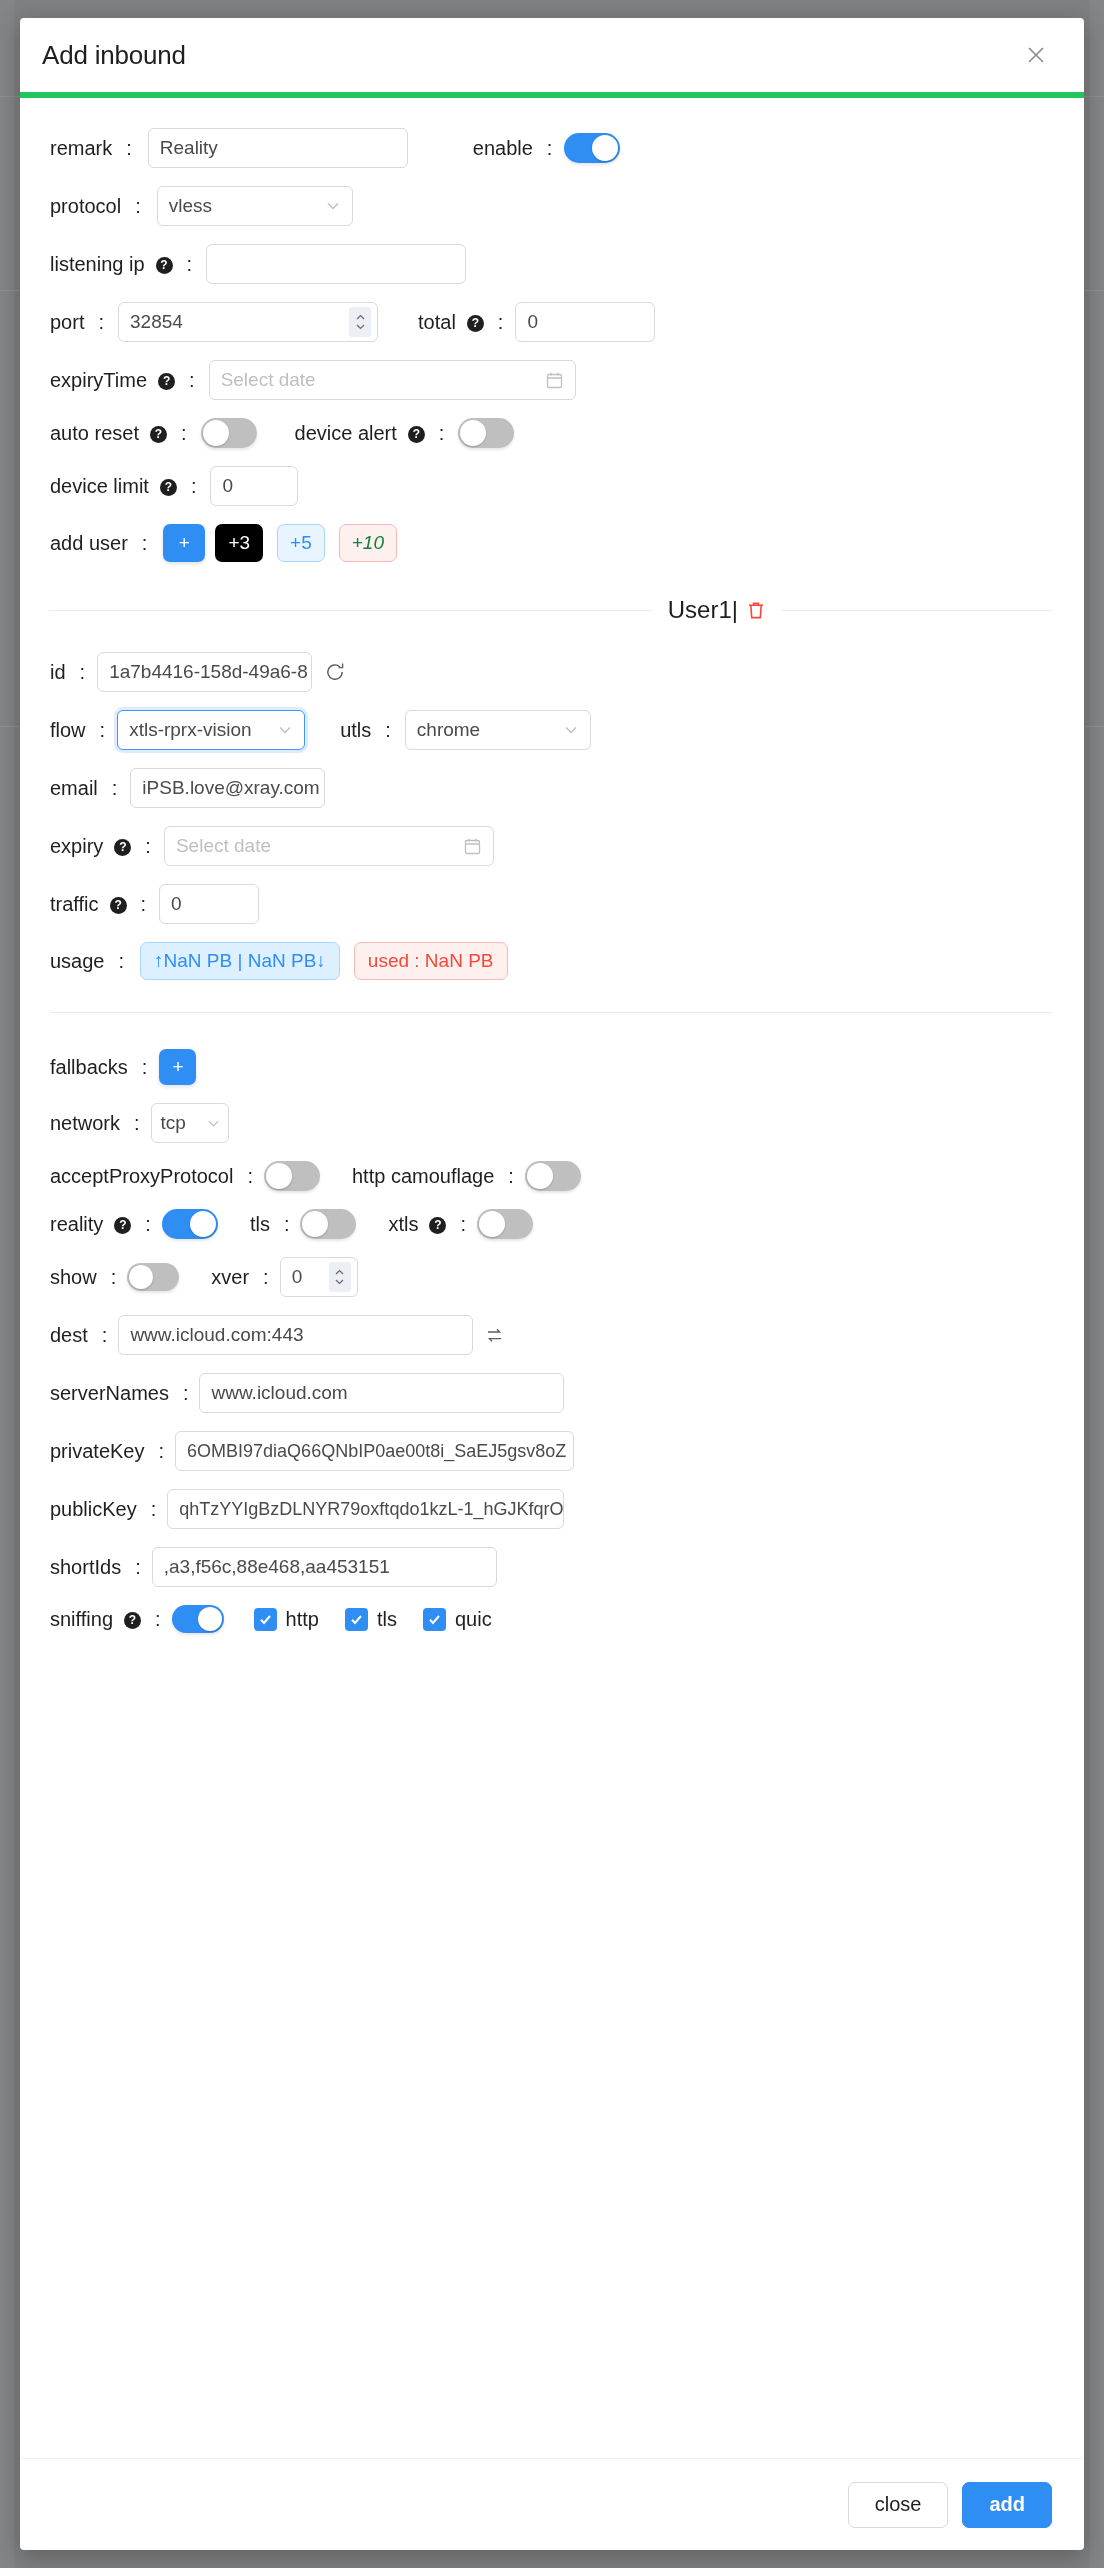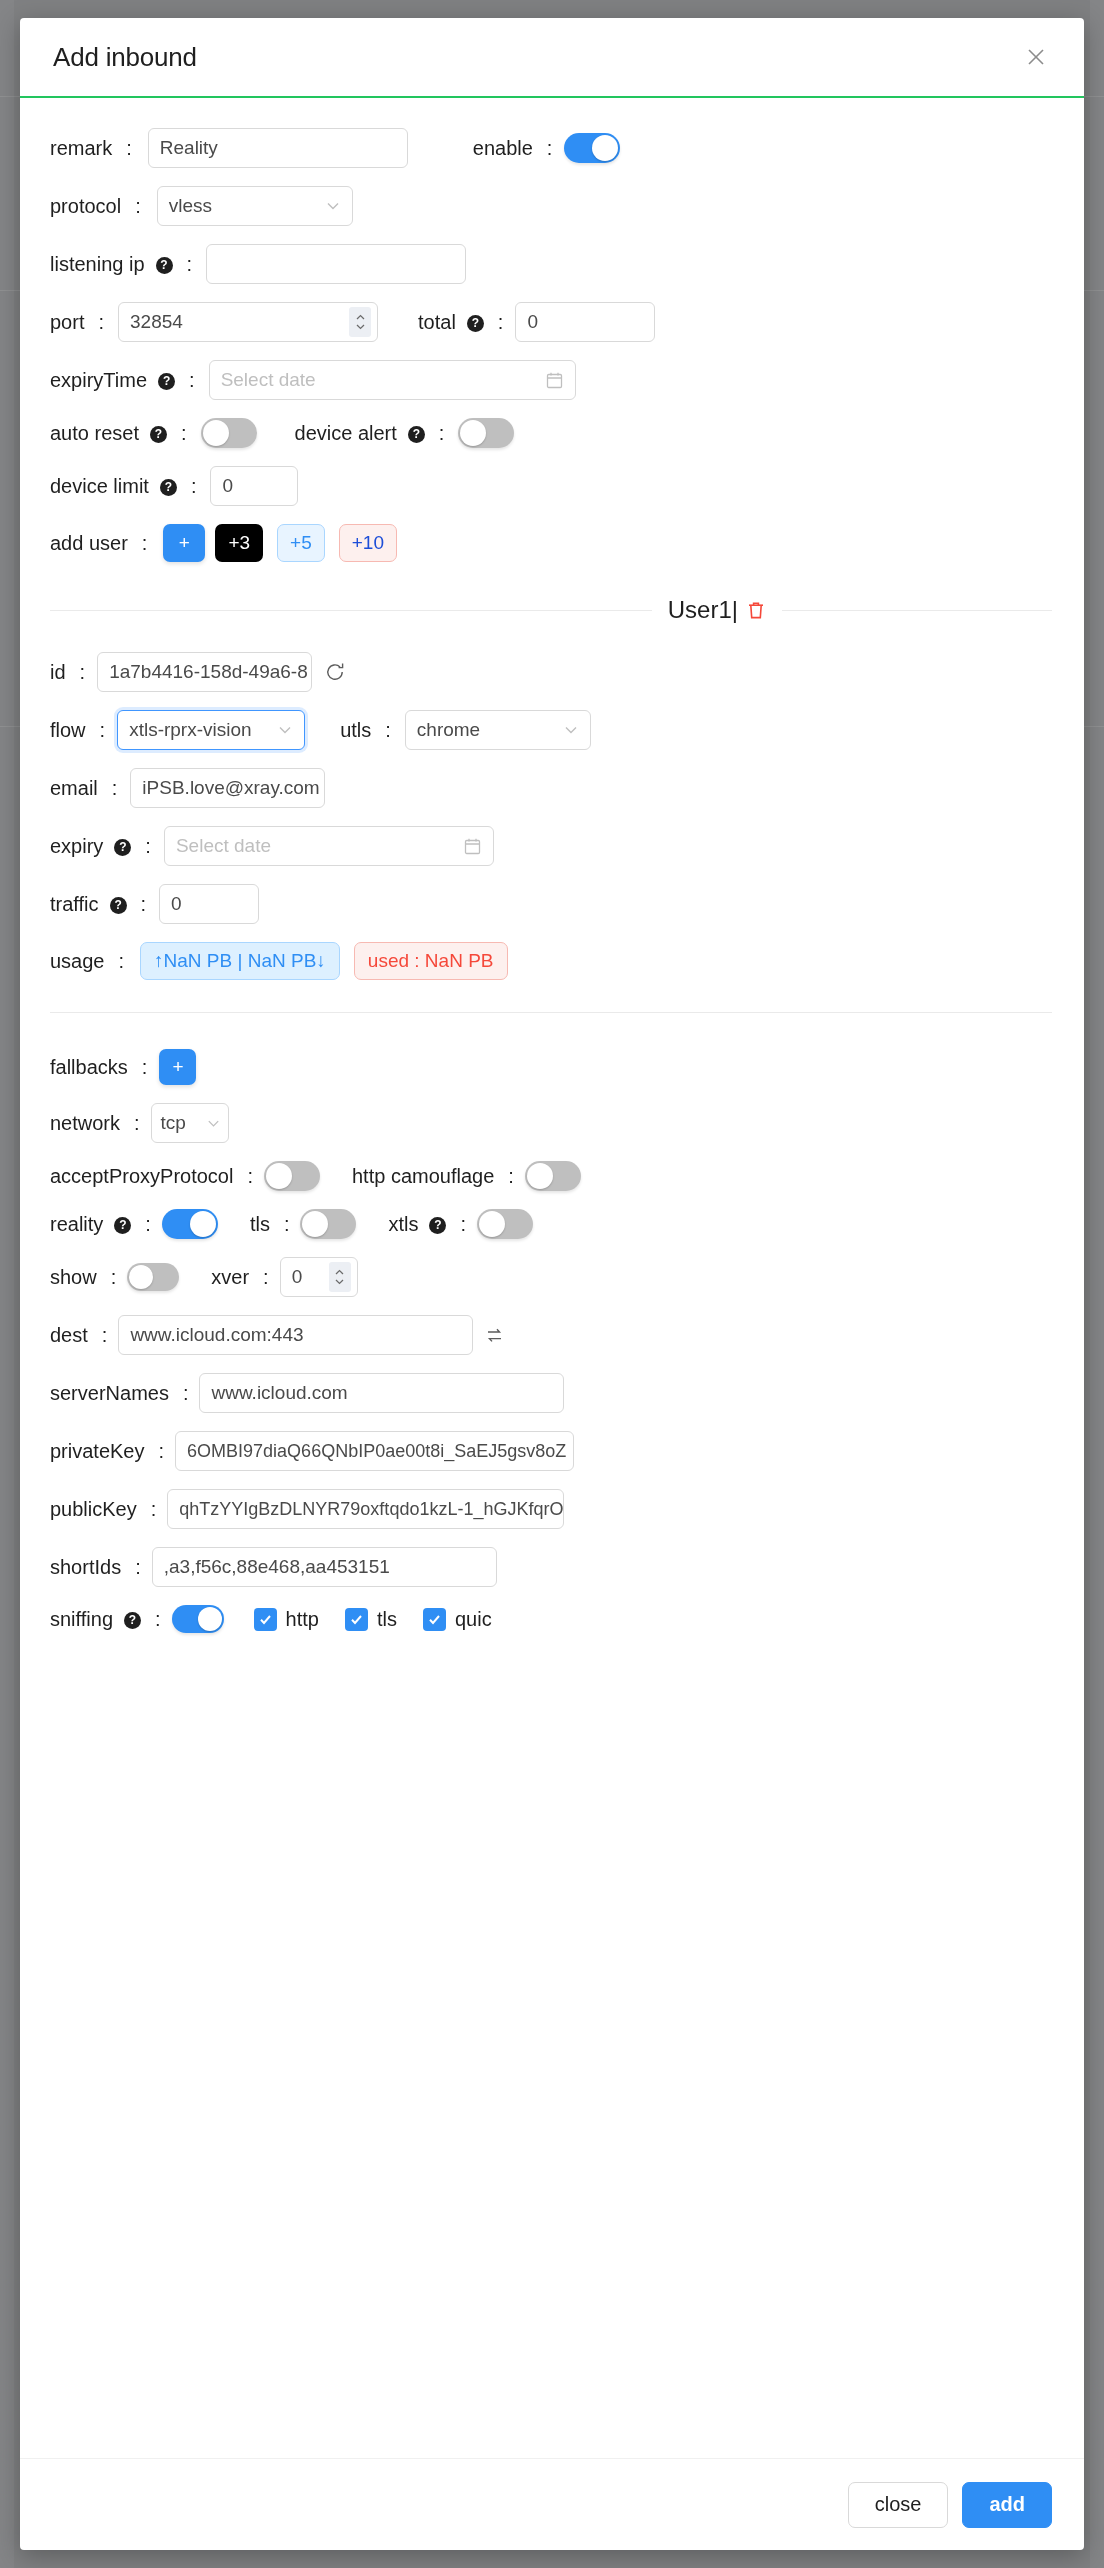--- a/index.html
+++ b/index.html
@@ -22,23 +22,23 @@
     left: 20px; top: 18px;
     width: 1064px; height: 2532px;
     background: #ffffff;
     border-radius: 4px;
     box-shadow: 0 6px 26px rgba(0,0,0,0.28);
     display: flex; flex-direction: column;
   }
 
   .modal-header {
     height: 80px; flex: 0 0 80px;
-    border-bottom: 2px solid #22c55e;
+    border-bottom: 6px solid #22c55e;
     display: flex; align-items: center;
-    padding: 0 32px 0 33px;
+    padding: 0 32px 0 22px;
   }
   .modal-title {
     font-size: 26px; color: #1f1f1f; font-weight: 400; letter-spacing: -0.2px;
   }
   .modal-close {
     margin-left: auto; width: 32px; height: 32px;
     display: flex; align-items: center; justify-content: center;
     color: #8c8c8c; cursor: pointer;
   }
   .modal-close svg { display: block; }
@@ -127,21 +127,21 @@
 
   
   .btn-pill {
     height: 38px; min-width: 42px; border-radius: 7px;
     display: inline-flex; align-items: center; justify-content: center;
     font-size: 19px; padding: 0 12px; cursor: pointer; border: 1px solid transparent;
   }
   .btn-blue { background: #2f8ef4; color: #fff; box-shadow: 0 2px 4px rgba(0,0,0,0.12); }
   .btn-black { background: #000; color: #fff; }
   .btn-lightblue { background: #e8f4ff; color: #2f8ef4; border-color: #a9d6ff; }
-  .btn-lightred { background: #fdf0ee; color: #1d4ed8; border-color: #f7b9b2; }
+  .btn-lightred { background: #fdf0ee; color: #15803d; border-color: #f7b9b2; font-style: italic; }
 
   
   .tag {
     height: 38px; border-radius: 7px; display: inline-flex; align-items: center;
     padding: 0 13px; font-size: 19px; border: 1px solid transparent; white-space: nowrap;
   }
   .tag-blue { background: #ddf0ff; color: #2f8ef4; border-color: #a9d6ff; }
   .tag-red { background: #fdf0ee; color: #f5483a; border-color: #f7b9b2; }
 
   

